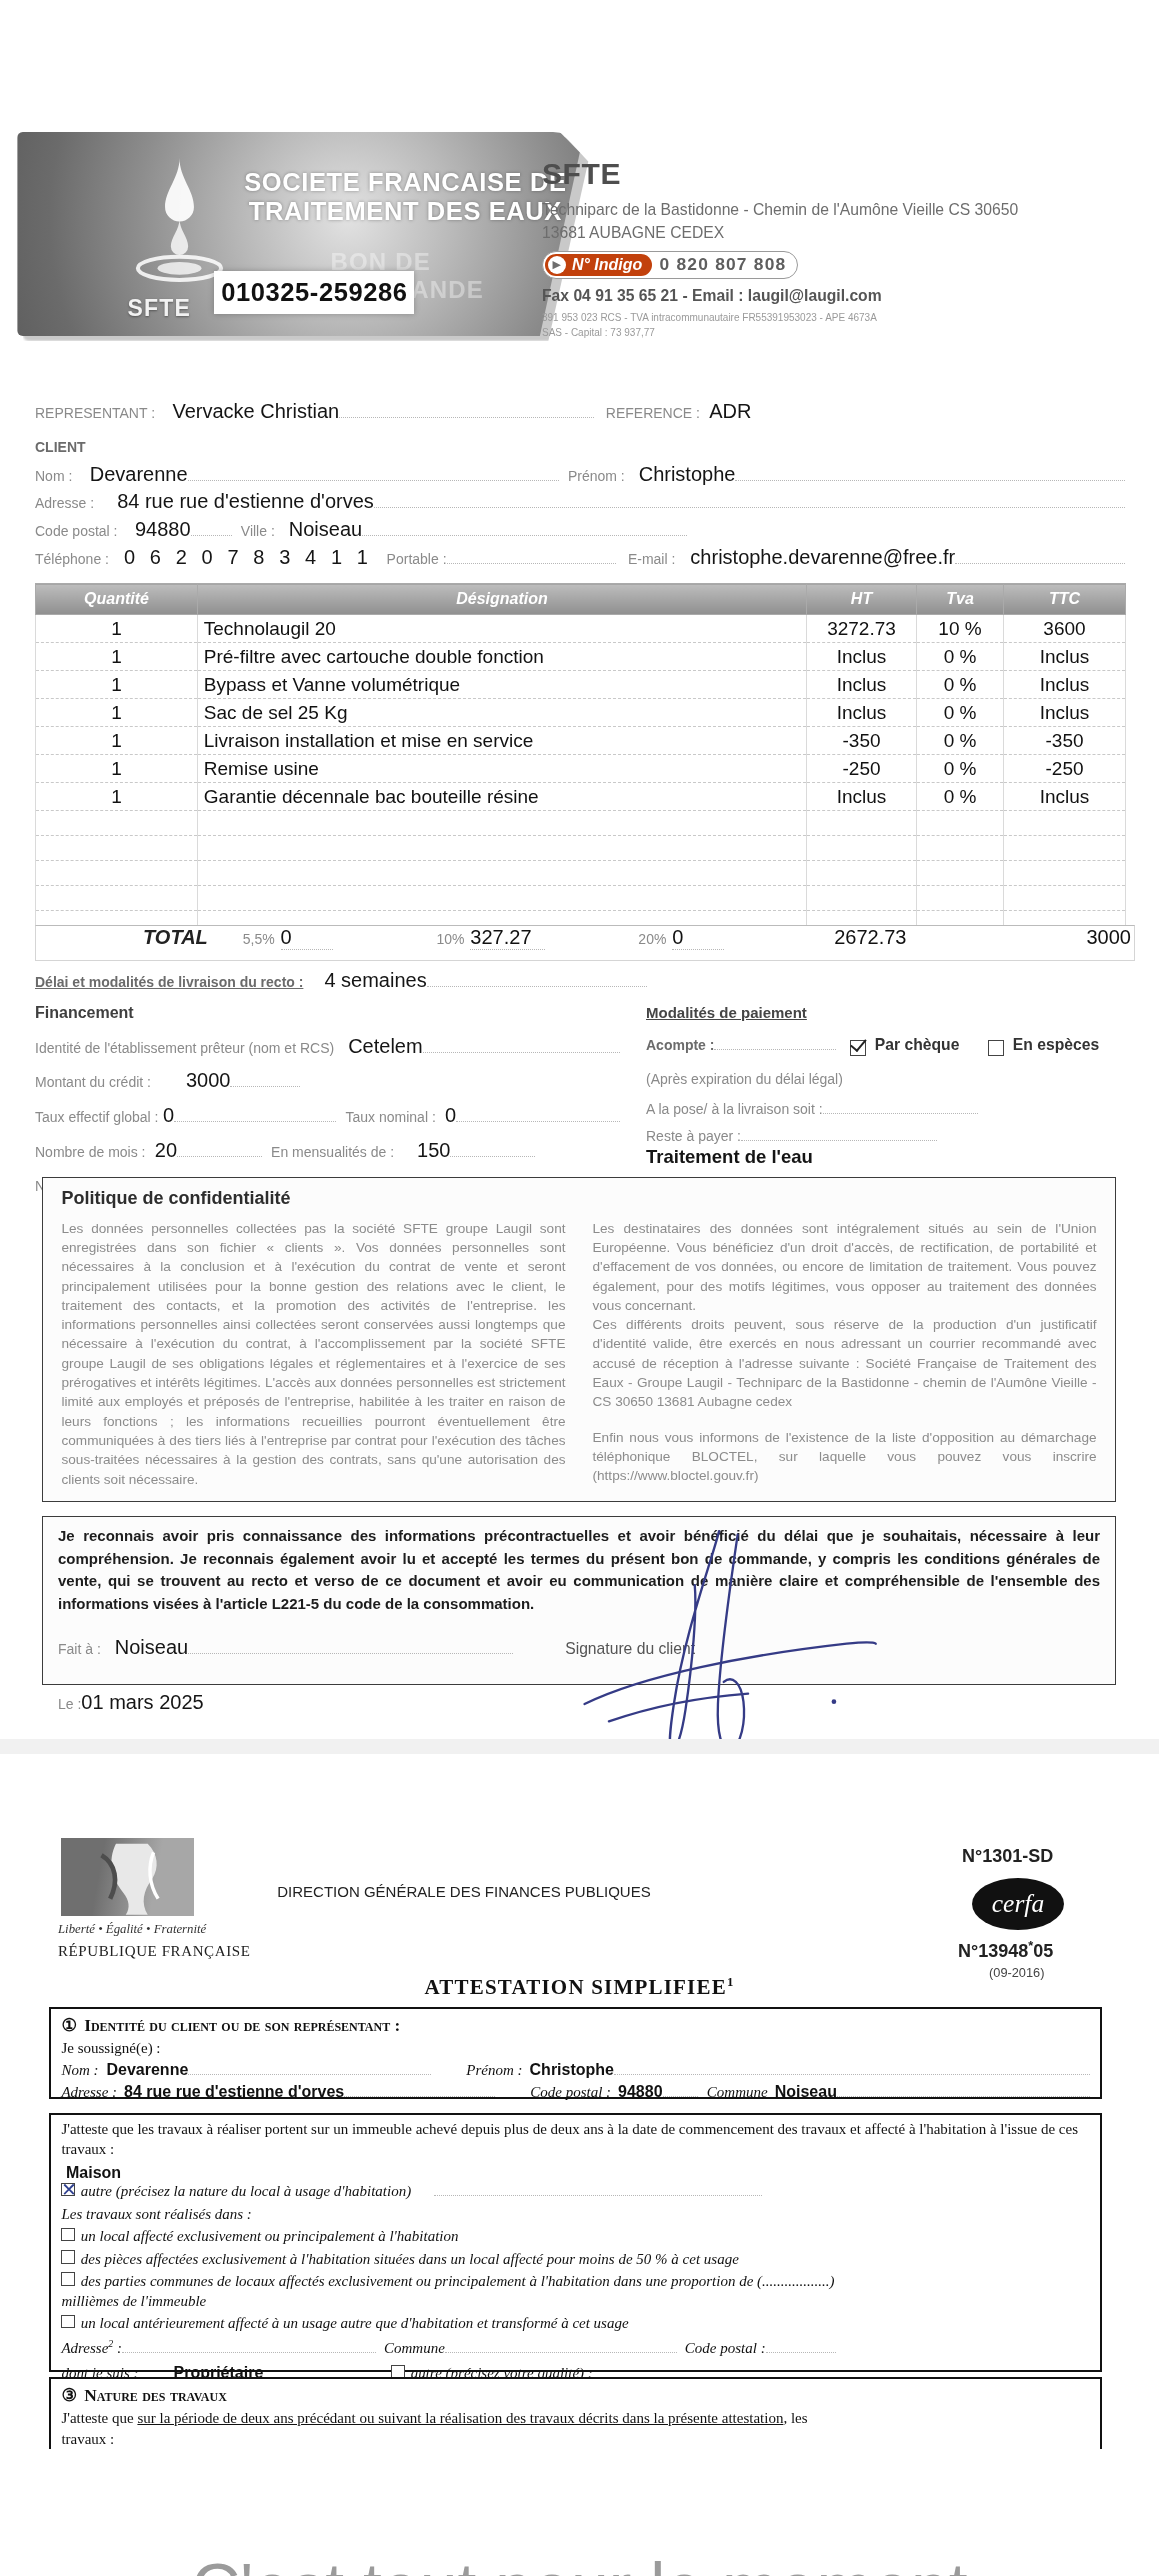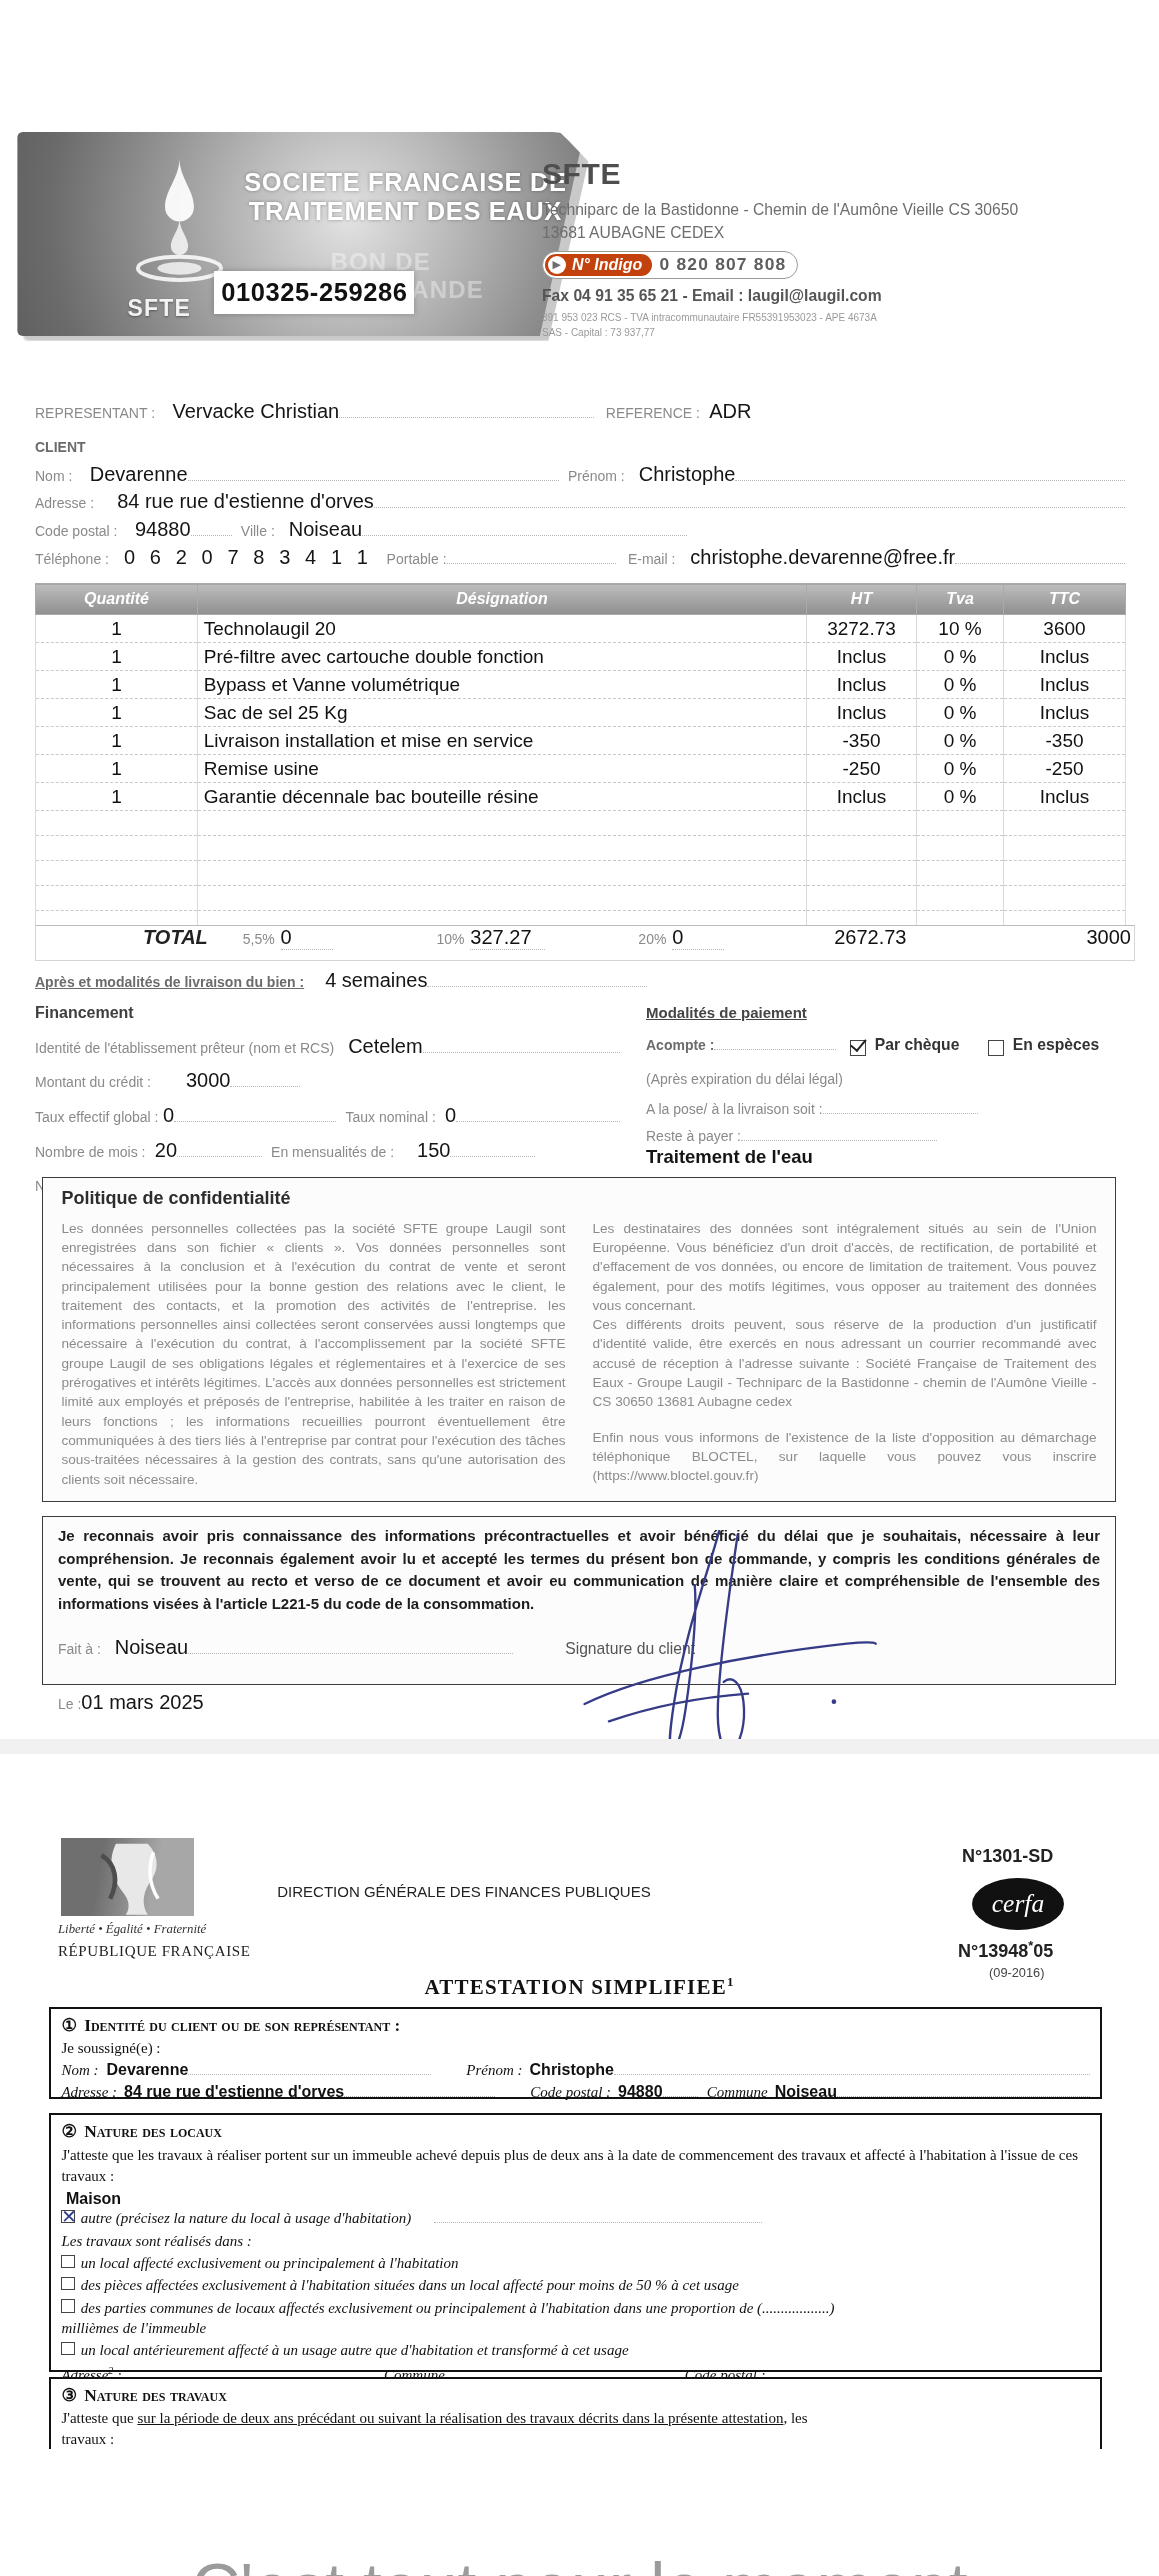--- a/index.html
+++ b/index.html
@@ -277,21 +277,21 @@
     <span class="tot-val dotu" style="min-width:52px;">0</span>
     <span class="tot-pct" style="margin-left:104px;">10%</span>
     <span class="tot-val dotu" style="min-width:75px;">327.27</span>
     <span class="tot-pct" style="margin-left:93px;">20%</span>
     <span class="tot-val dotu" style="min-width:52px;">0</span>
     <span class="tot-val" style="margin-left:110px;">2672.73</span>
     <span class="tot-val" style="margin-left:180px;">3000</span>
   </div>
 
   <div class="abs row" style="left:35px;top:969px;width:696px;">
-    <span class="lbl-b ul">Après et modalités de livraison du bien :</span>
+    <span class="lbl-b ul">Délai et modalités de livraison du recto :</span>
     <span class="val" style="margin-left:21px;">4 semaines</span>
     <span class="dots" style="max-width:220px;"></span>
   </div>
 
   <div class="abs" style="left:35px;top:1004px;width:585px;">
     <div class="lbl-b" style="font-size:16px;color:#3f3f3f;">Financement</div>
     <div class="row" style="margin-top:12.8px;">
       <span class="lbl">Identité de l'établissement prêteur (nom et RCS)</span>
       <span class="val" style="margin-left:14px;">Cetelem</span>
       <span class="dots"></span>
@@ -436,24 +436,20 @@
       <span class="fital" style="margin-left:35px;">Code postal :</span>
       <span class="fval" style="margin-left:7px;">94880</span>
       <span class="dots" style="max-width:35px;"></span>
       <span class="fital" style="margin-left:9.3px;">Commune</span>
       <span class="fval" style="margin-left:7px;">Noiseau</span>
       <span class="dots"></span>
     </div>
   </div>
 
   <div class="abs fbox" style="left:49px;top:2113px;width:1049px;height:255px;">
-    <div style="margin:5.8px 0 0 10.4px;">
-      <span class="ftitle">②</span>
-      <span class="ftitle" style="margin-left:4.6px;">Nature des locaux</span>
-    </div>
     <div class="ftext" style="margin:3.5px 10.4px 0 10.4px;line-height:1.35;">J'atteste que les travaux à réaliser portent sur un immeuble achevé depuis plus de deux ans à la date de commencement des travaux et affecté à l'habitation à l'issue de ces travaux :</div>
     <div class="fval" style="margin:4.6px 0 0 15px;">Maison</div>
     <div class="row" style="margin:1.2px 10.4px 0 10.4px;">
       <span class="cb small xmark"></span>
       <span class="fital">autre (précisez la nature du local à usage d'habitation)</span>
       <span class="dots" style="max-width:359px;margin-left:23px;"></span>
         <span style="flex:1"></span>
     </div>
     <div class="fital" style="margin:5.8px 0 0 10.4px;">Les travaux sont réalisés dans :</div>
     <div class="row" style="margin:4.6px 10.4px 0 10.4px;">

